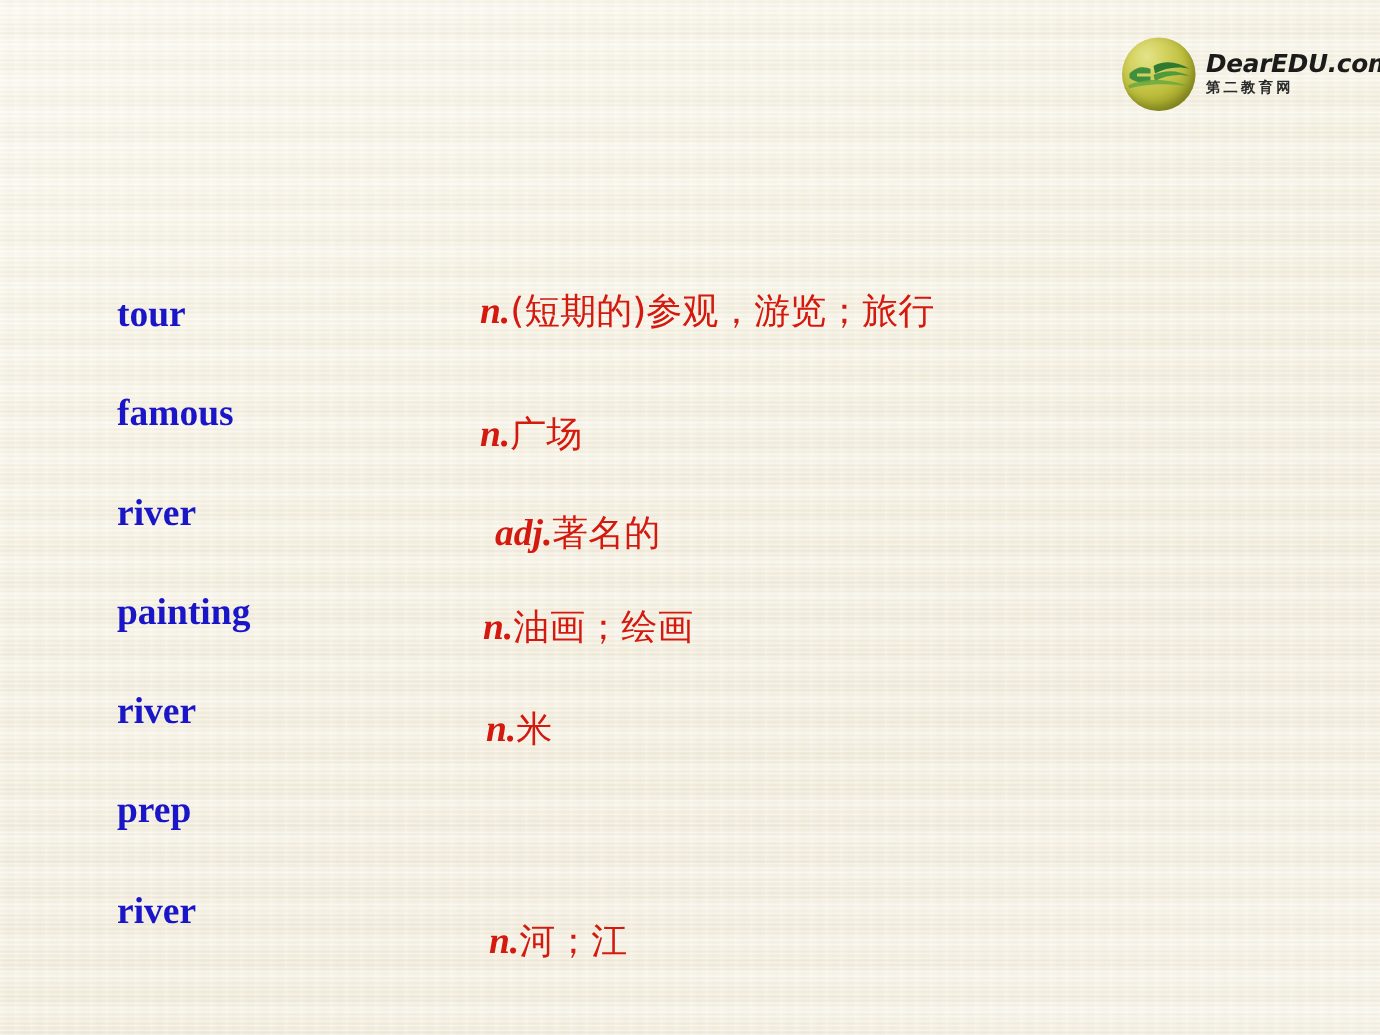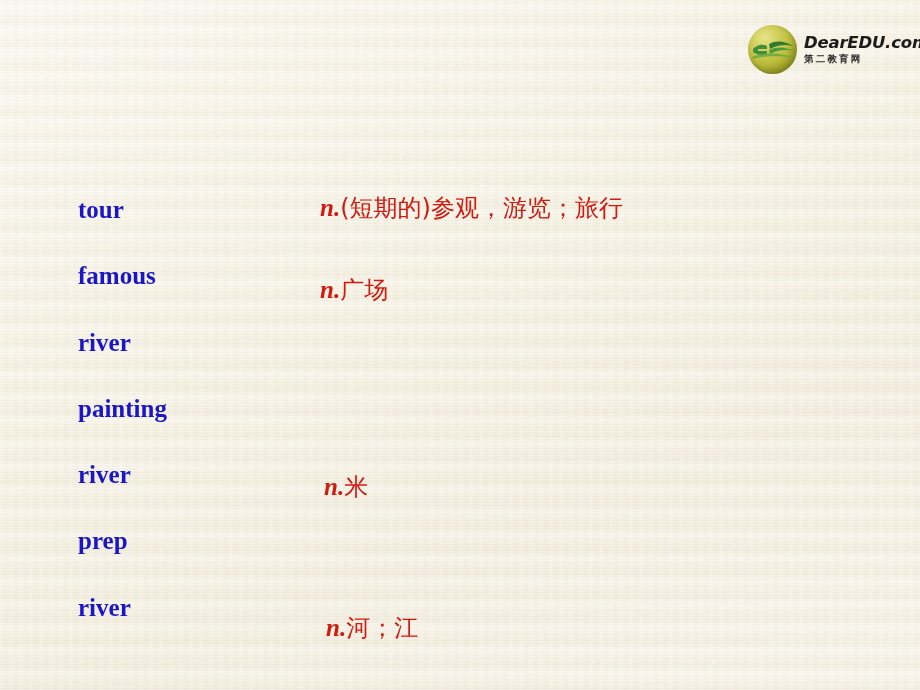--- a/index.html
+++ b/index.html
@@ -213,24 +213,26 @@
       <div class="definition"><span class="pos">n.</span><span class="zh">(短期的)参观，游览；旅行</span></div>
     </div>
 
     <div class="vocab-row row-1">
       <div class="term">famous</div>
       <div class="definition"><span class="pos">n.</span><span class="zh">广场</span></div>
     </div>
 
     <div class="vocab-row row-2">
       <div class="term">river</div>
+      <div class="definition"><span class="pos">adj.</span><span class="zh">著名的</span></div>
     </div>
 
     <div class="vocab-row row-3">
       <div class="term">painting</div>
+      <div class="definition"><span class="pos">n.</span><span class="zh">油画；绘画</span></div>
     </div>
 
     <div class="vocab-row row-4">
       <div class="term">river</div>
       <div class="definition"><span class="pos">n.</span><span class="zh">米</span></div>
     </div>
 
     <div class="vocab-row row-5">
       <div class="term">prep</div>
     </div>

